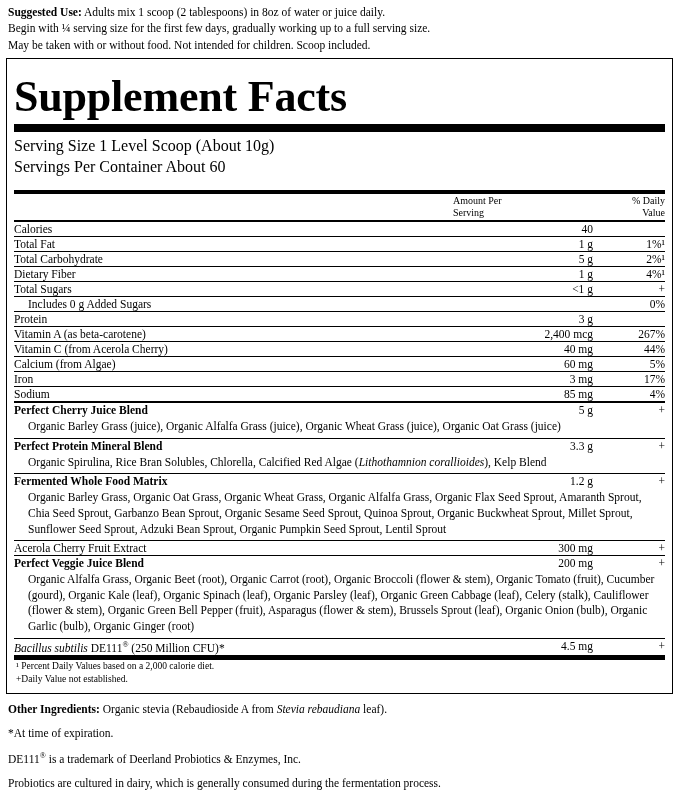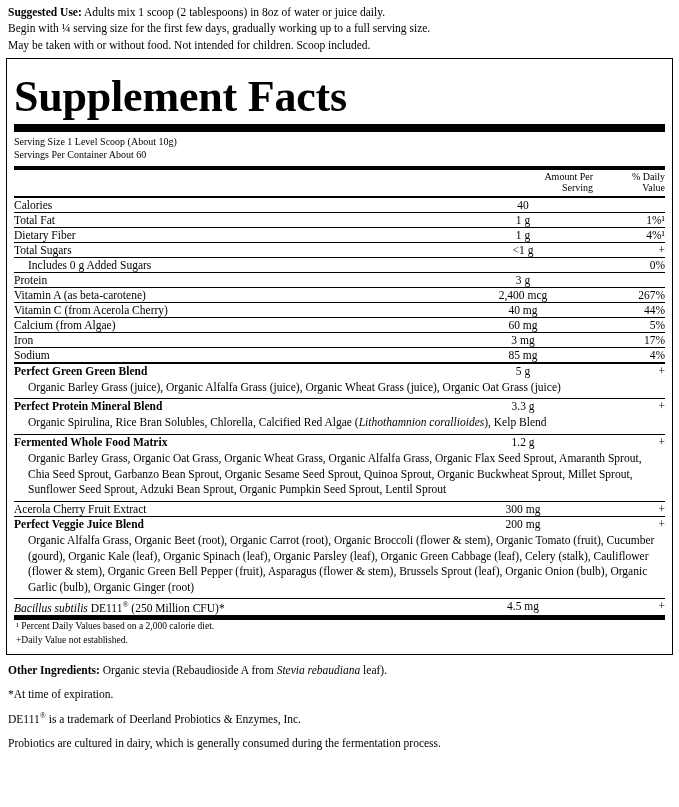--- a/index.html
+++ b/index.html
@@ -40,44 +40,44 @@
     font-weight: bold;
     letter-spacing: -0.2px;
     line-height: 1.02;
     margin: 2px 0 4px 0;
     white-space: nowrap;
   }
   .rule-thick { border-top: 8px solid #000; }
   .rule-black4 { border-top: 4px solid #000; }
 
   .serving {
-    font-size: 10px;
+    font-size: 16px;
     line-height: 1.35;
-    margin: 3px 0 4px 0;
+    margin: 3px 0 12px 0;
   }
 
   table.facts {
     width: 100%;
     border-collapse: collapse;
     font-size: 11.5px;
   }
   table.facts td {
     padding: 1px 0 1px 0;
     vertical-align: top;
   }
   .col-name { text-align: left; }
-  .col-amt { text-align: center; width: 150px; padding-right: 10px !important; }
+  .col-amt { text-align: right; width: 150px; padding-right: 10px !important; }
   .col-dv { text-align: right; width: 62px; }
 
   tr.line > td { border-bottom: 1px solid #000; }
   tr.line-med > td { border-bottom: 2.5px solid #000; }
   tr.line-thick > td { border-bottom: 5px solid #000; }
 
   .hdr-amt {
-    text-align: right;
+    text-align: left;
     font-size: 10px;
     line-height: 1.15;
     font-weight: normal;
     padding-bottom: 2px !important;
   }
   .hdr-dv {
     text-align: right;
     font-size: 10px;
     line-height: 1.15;
     padding-bottom: 2px !important;
@@ -149,20 +149,25 @@
             <td class="col-name">Calories</td>
             <td class="col-amt">40</td>
             <td class="col-dv"></td>
           </tr>
           <tr class="line">
             <td class="col-name">Total Fat</td>
             <td class="col-amt">1 g</td>
             <td class="col-dv">1%¹</td>
           </tr>
           <tr class="line">
+            <td class="col-name">Total Carbohydrate</td>
+            <td class="col-amt">5 g</td>
+            <td class="col-dv">2%¹</td>
+          </tr>
+          <tr class="line">
             <td class="col-name">Dietary Fiber</td>
             <td class="col-amt">1 g</td>
             <td class="col-dv">4%¹</td>
           </tr>
           <tr class="line">
             <td class="col-name">Total Sugars</td>
             <td class="col-amt">&lt;1 g</td>
             <td class="col-dv">+</td>
           </tr>
           <tr class="line">
@@ -196,21 +201,21 @@
             <td class="col-dv">17%</td>
           </tr>
           <tr class="line-med">
             <td class="col-name">Sodium</td>
             <td class="col-amt">85 mg</td>
             <td class="col-dv">4%</td>
           </tr>
         </tbody>
       <tbody id="blend-rows">
           <tr class="">
-            <td class="col-name blend-name">Perfect Green Green Blend</td>
+            <td class="col-name blend-name">Perfect Cherry Juice Blend</td>
             <td class="col-amt">5 g</td>
             <td class="col-dv">+</td>
           </tr>
           <tr class="line">
             <td class="ingredients" colspan="3">Organic Barley Grass (juice), Organic Alfalfa Grass (juice), Organic Wheat Grass (juice), Organic Oat Grass (juice)</td>
           </tr>
           <tr class="">
             <td class="col-name blend-name">Perfect Protein Mineral Blend</td>
             <td class="col-amt">3.3 g</td>
             <td class="col-dv">+</td>

